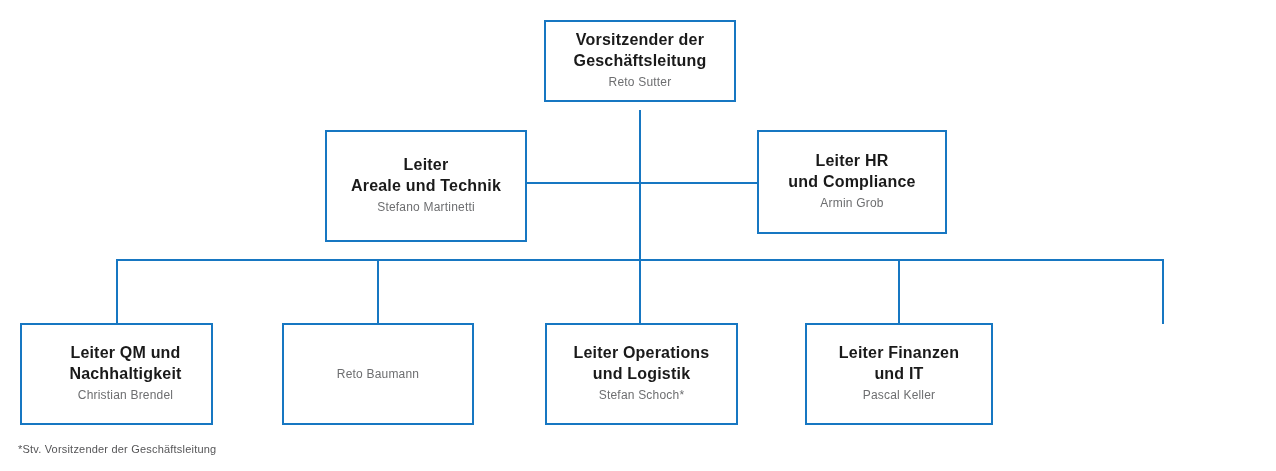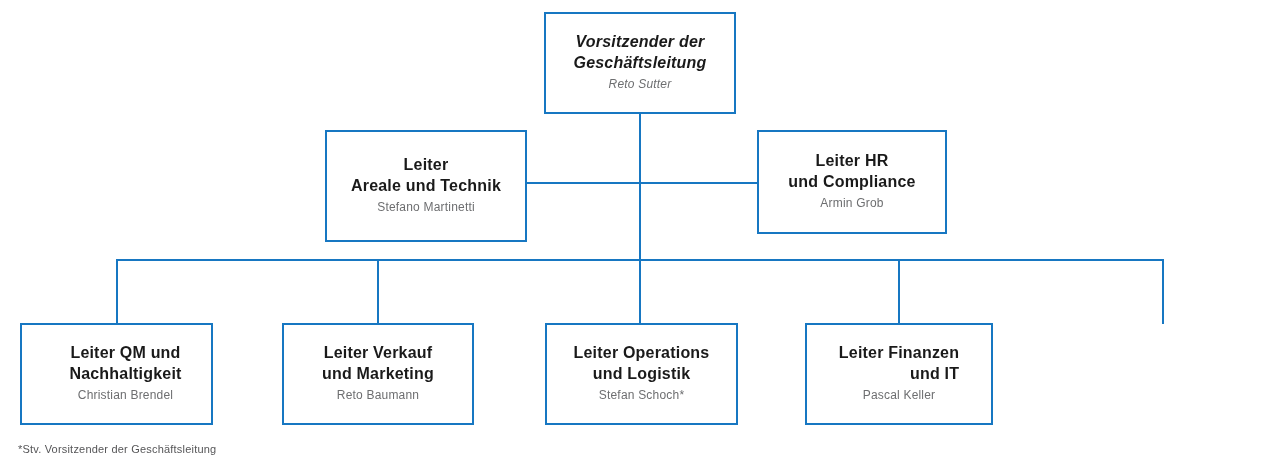--- a/index.html
+++ b/index.html
@@ -48,27 +48,27 @@
   }
   .footnote{
     position:absolute;
     left:18px;
     top:443px;
     font-size:11px;
     color:var(--footnote-color);
     letter-spacing:.2px;
   }
   
-  .n-ceo{left:544px;top:12px;width:192px;height:102px;font-style:italic;}
+  .n-ceo{left:544px;top:20px;width:192px;height:82px;}
   .n-areale{left:325px;top:130px;width:202px;height:112px;}
   .n-hr{left:757px;top:130px;width:190px;height:104px;}
   .n-qm{left:20px;top:323px;width:193px;height:102px;padding-left:24px;}
   .n-verkauf{left:282px;top:323px;width:192px;height:102px;}
   .n-operations{left:545px;top:323px;width:193px;height:102px;align-items:center;}
-  .n-finanzen{left:805px;top:323px;width:188px;height:102px;text-align:right;}
+  .n-finanzen{left:805px;top:323px;width:188px;height:102px;}
   .n-controlling{left:1066px;top:323px;width:194px;height:102px;}
 </style>
 </head>
 <body>
 
 <div class="canvas">
 
   <div class="line v" style="left:639px;top:110px;height:214px;"></div>
   <div class="line h" style="left:527px;top:182px;width:230px;"></div>
   <div class="line h" style="left:116px;top:259px;width:1048px;"></div>
@@ -103,24 +103,20 @@
 
   <div class="node n-qm">
     <div class="node-title">
       <span>Leiter QM und</span><br>
       <span>Nachhaltigkeit</span>
     </div>
     <div class="node-name">Christian Brendel</div>
   </div>
 
   <div class="node n-verkauf">
-    <div class="node-title">
-      <span>Leiter Verkauf</span><br>
-      <span>und Marketing</span>
-    </div>
     <div class="node-name">Reto Baumann</div>
   </div>
 
   <div class="node n-operations">
     <div class="node-title">
       <span>Leiter Operations</span><br>
       <span>und Logistik</span>
     </div>
     <div class="node-name">Stefan Schoch*</div>
   </div>

